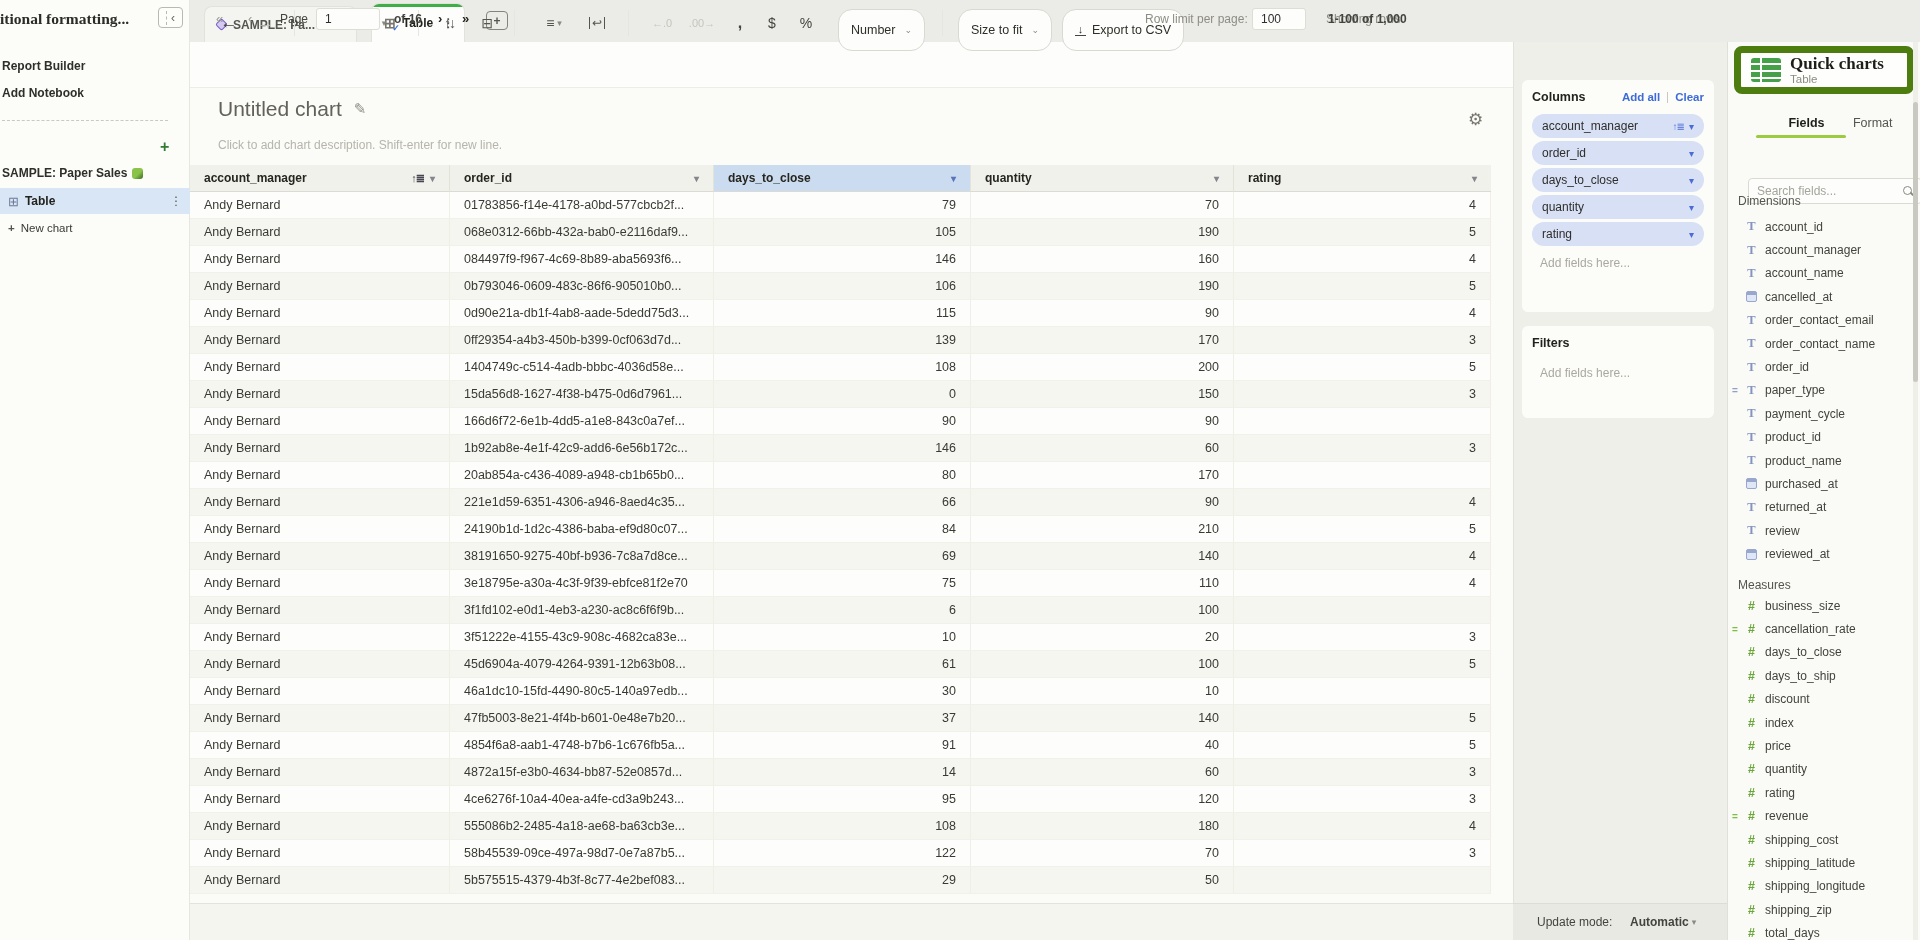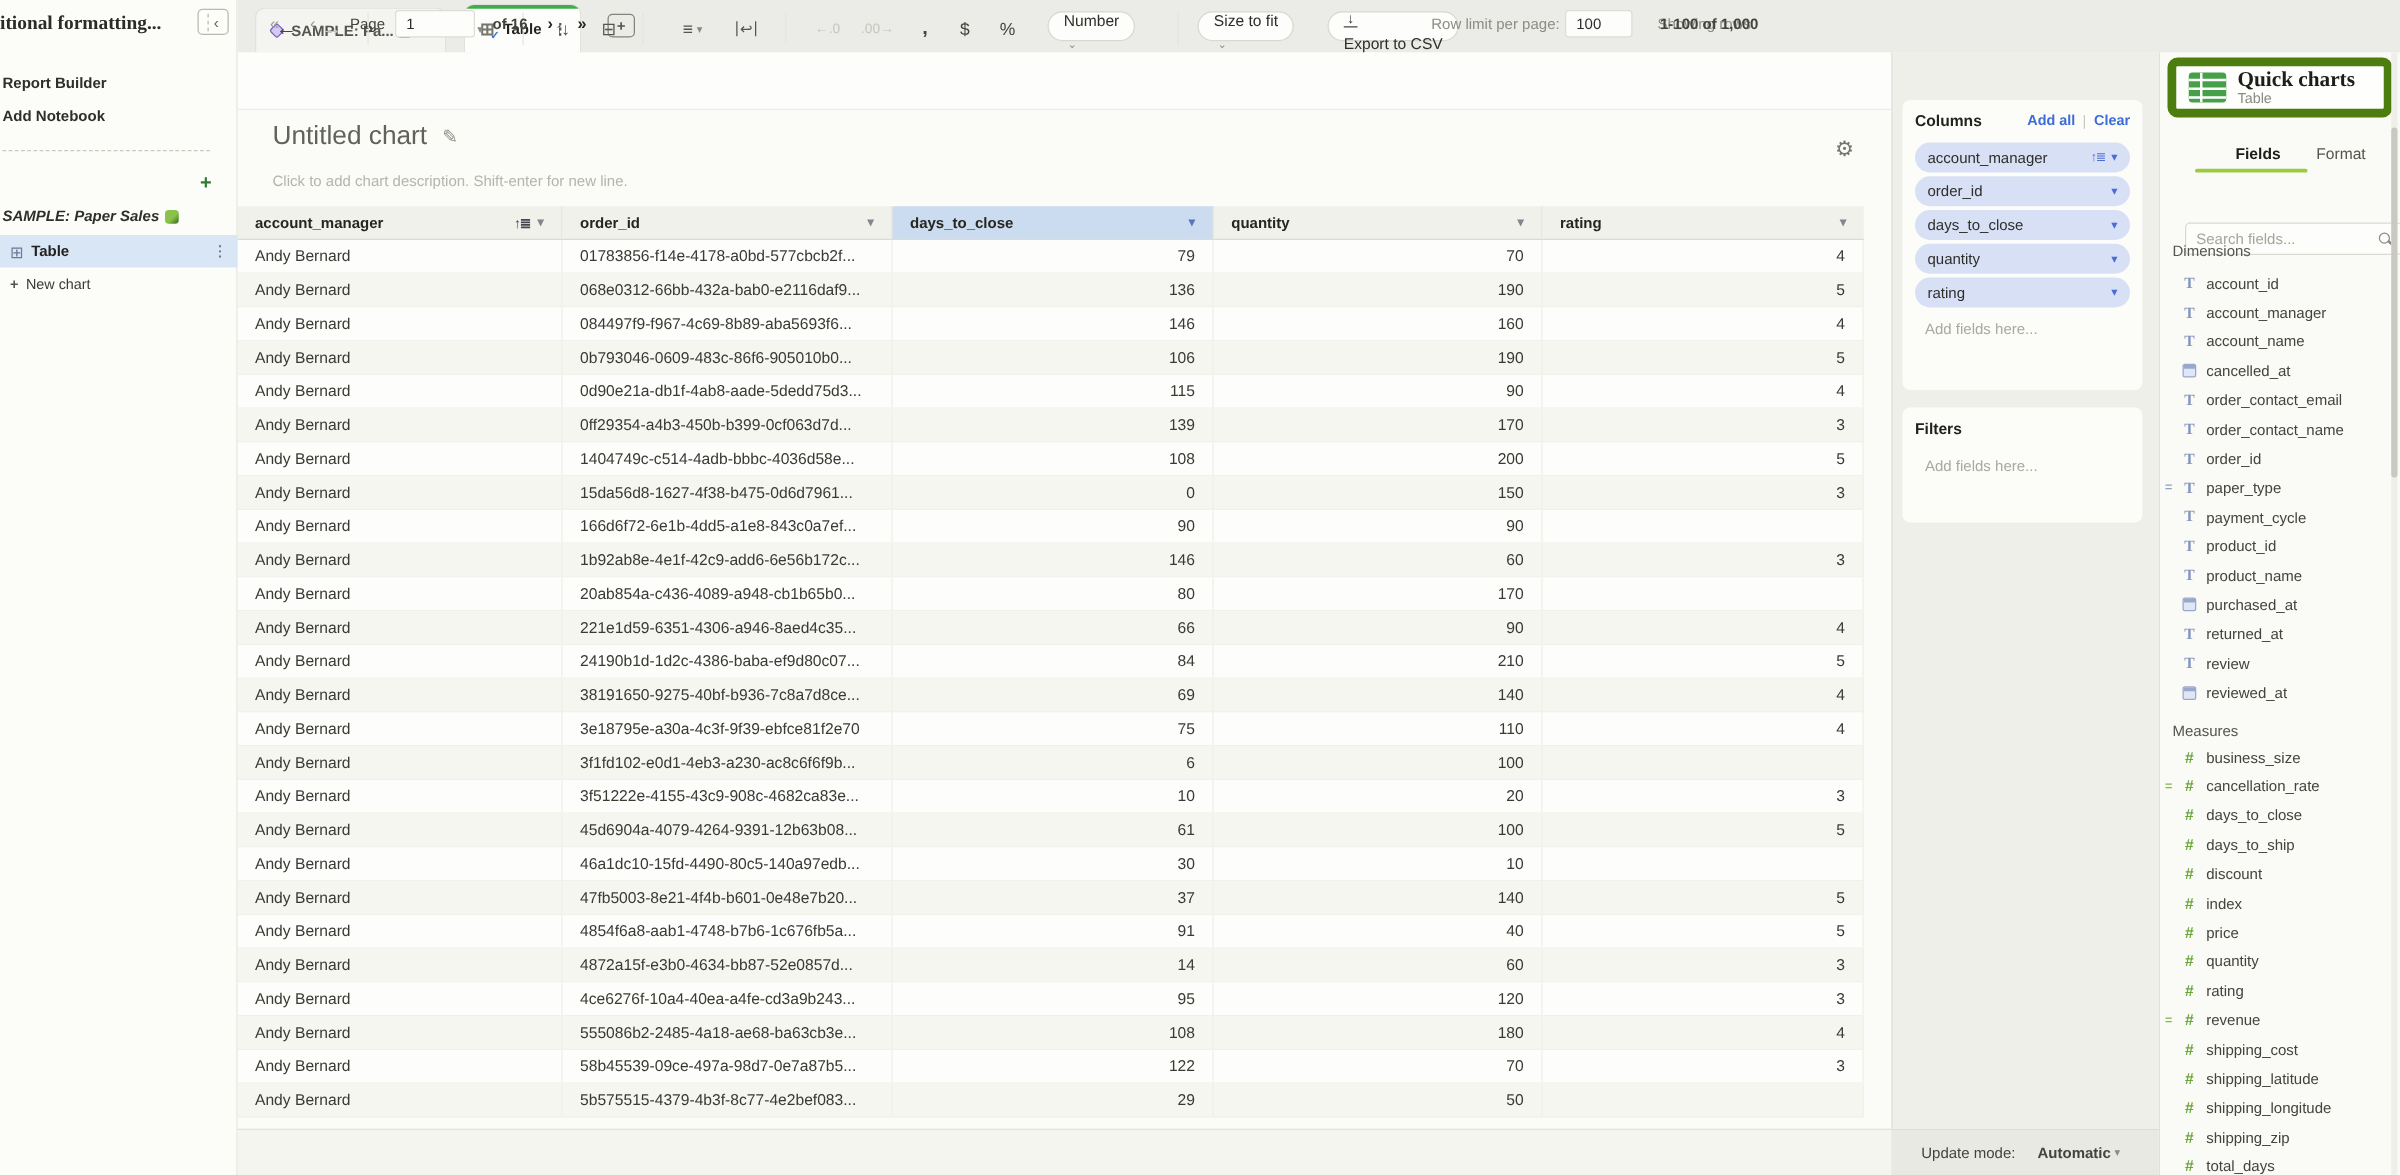--- a/index.html
+++ b/index.html
@@ -8,21 +8,21 @@
   .abs { position:absolute; }
 
   
   #sidebar { left:0; top:0; width:190px; height:940px; background:#fcfcf9; border-right:1px solid #e7e7e1; z-index:5; }
   .sb-title { position:absolute; left:0; top:10px; font-family:"Liberation Serif", serif; font-size:15.5px; font-weight:600; color:#2b2b28; white-space:nowrap; }
   .sb-collapse { position:absolute; left:158px; top:7px; width:25px; height:21px; border:1px solid #b9b9b1; border-radius:4px; color:#66665f; font-size:12px; display:flex; align-items:center; justify-content:center; background:#fdfdfa; }
   .sb-collapse i { font-style:normal; border-left:1px dashed #b9b9b1; padding-left:4px; }
   .sb-link { position:absolute; left:2px; font-size:12px; font-weight:700; color:#2e2e2a; white-space:nowrap; cursor:default; }
   .sb-dashes { position:absolute; left:2px; top:120px; width:166px; border-top:1px dashed #c9c9c1; }
   .sb-plus { position:absolute; left:160px; top:138px; font-size:16px; font-weight:700; color:#2f7d32; }
-  .sb-workspace { position:absolute; left:2px; top:166px; font-size:12px; font-weight:700; color:#2e2e2a; display:flex; align-items:center; gap:5px; white-space:nowrap;font-style:italic; }
+  .sb-workspace { position:absolute; left:2px; top:166px; font-size:12px; font-weight:700; color:#2e2e2a; display:flex; align-items:center; gap:5px; white-space:nowrap; }
   .mini-emoji { display:inline-block; width:11px; height:11px; border-radius:3px; background:linear-gradient(135deg,#8bc34a 55%,#33691e); }
   .sb-table-row { position:absolute; left:0; top:188px; width:190px; height:26px; background:#d9e6f5; display:flex; align-items:center; padding:0 8px; gap:6px; }
   .sb-table-row .glyph { color:#6d7a99; font-size:13px; }
   .sb-table-row .lbl { font-size:12px; font-weight:700; color:#22221f; flex:1; }
   .sb-table-row .dots { color:#55554f; font-size:12px; }
   .sb-newchart { position:absolute; left:8px; top:222px; font-size:11.5px; color:#3a3a35; display:flex; gap:6px; align-items:center; }
   .sb-newchart b { font-weight:700; color:#55554f; }
 
   
   #topstrip { left:190px; top:0; width:1730px; height:42px; background:#ebebe7; }
@@ -42,21 +42,21 @@
   .tb-div { position:absolute; top:10px; width:1px; height:26px; background:#e6e6e0; }
   .arrow { font-size:17px; }
   .disabled { color:#c6c6bf !important; }
   .icon-dup { position:relative; width:16px; height:14px; }
   .icon-dup .r1 { position:absolute; left:4px; top:0; width:11px; height:10px; border:1.2px solid #55554f; border-radius:2px; background:#fdfdfb; }
   .icon-dup .r2 { position:absolute; left:0; top:4px; width:11px; height:10px; border:1.2px solid #55554f; border-radius:2px; background:#fdfdfb; font-size:9px; font-weight:700; display:flex; align-items:center; justify-content:center; color:#55554f; }
   .small-glyph { font-size:14px; color:#55554f; }
   .sup-x { font-size:9px; vertical-align:super; color:#55554f; }
   .chev { font-size:9px; color:#8a8a82; margin-left:3px; }
   .deci { font-size:11px; letter-spacing:0; }
-  .pill { border:1px solid #d9d9d2; border-radius:14px; height:24px; display:flex; gap:6px; padding:0 12px; font-size:12.5px; color:#2e2e2a; background:#fdfdfb; position:absolute; top:9px;flex-direction:column; }
+  .pill { border:1px solid #d9d9d2; border-radius:14px; height:42px; display:flex; align-items:center; gap:6px; padding:0 12px; font-size:12.5px; color:#2e2e2a; background:#fdfdfb; position:absolute; top:9px; }
   .dl-arrow { display:inline-block; width:11px; text-align:center; border-bottom:1.5px solid #45453f; line-height:11px; font-size:11px; }
   .wrap-ic { border-left:1px solid #55554f; border-right:1px solid #55554f; padding:0 2px; font-size:12px; line-height:12px; color:#55554f; }
 
   
   #chart-title { left:218px; top:97px; font-size:21px; color:#62625b; display:flex; gap:12px; align-items:center; }
   #chart-title .pencil { font-size:15px; color:#8f8f87; }
   #chart-desc { left:218px; top:138px; font-size:12px; color:#b5b5ac; }
   #gear { left:1468px; top:109px; font-size:17px; color:#77776f; }
 
   
@@ -272,21 +272,21 @@
       <div class="trow">
         <div class="tcell c0">Andy Bernard</div>
         <div class="tcell c1">01783856-f14e-4178-a0bd-577cbcb2f...</div>
         <div class="tcell c2 num">79</div>
         <div class="tcell c3 num">70</div>
         <div class="tcell c4 num">4</div>
       </div>
       <div class="trow alt">
         <div class="tcell c0">Andy Bernard</div>
         <div class="tcell c1">068e0312-66bb-432a-bab0-e2116daf9...</div>
-        <div class="tcell c2 num">136</div>
+        <div class="tcell c2 num">105</div>
         <div class="tcell c3 num">190</div>
         <div class="tcell c4 num">5</div>
       </div>
       <div class="trow">
         <div class="tcell c0">Andy Bernard</div>
         <div class="tcell c1">084497f9-f967-4c69-8b89-aba5693f6...</div>
         <div class="tcell c2 num">146</div>
         <div class="tcell c3 num">160</div>
         <div class="tcell c4 num">4</div>
       </div>

